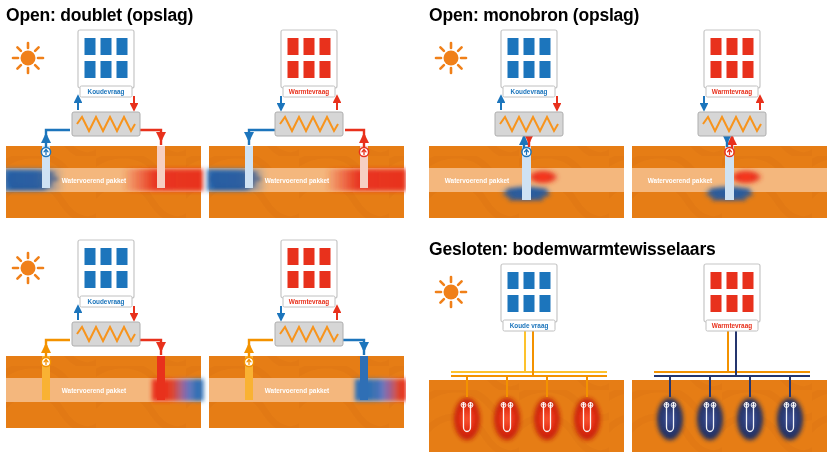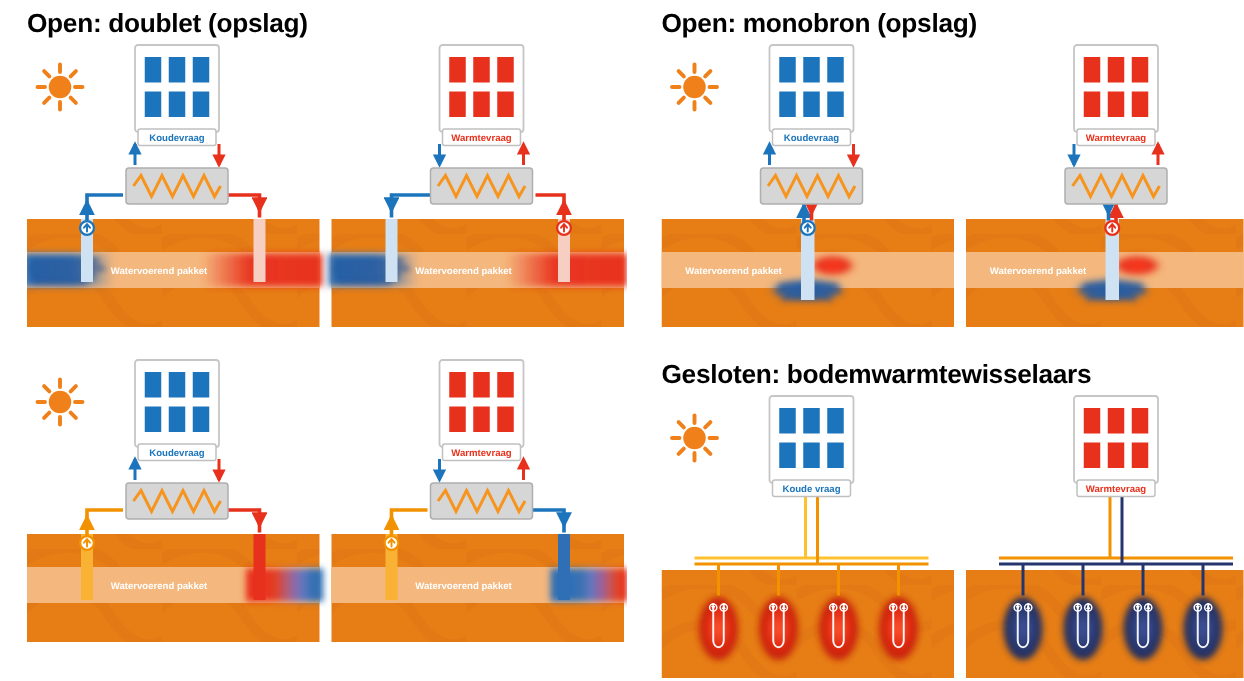--- a/index.html
+++ b/index.html
@@ -1,17 +1,17 @@
 <!DOCTYPE html>
 <html style="--ground: #e67d15; --ground-dark: #d97110; --aquifer: #f4b77d; --cold: #1c75bc; --cold-deep: #1b4a8f; --warm: #e8311c; --zigzag: #f7941d; --pipe-orange: #f39200; --pipe-yellow: #fdc22d; --dark-loop: #24356e; --sun: #f08019; --snowflake: #7ab3dd;"><head>
 <meta charset="utf-8">
 <style>
   html,body{margin:0;padding:0;background:#fff;}
   body{width:829px;height:454px;font-family:"Liberation Sans",sans-serif;overflow:hidden;}
-  .grid{display:grid;grid-template-columns:402px 402px;column-gap:21px;row-gap:18px;padding:4px 0 0 18px;}
+  .grid{display:grid;grid-template-columns:402px 402px;column-gap:21px;row-gap:18px;padding:4px 0 0 6px;}
   h2.qtitle{margin:0 0 2px 0;font-size:17.5px;line-height:22px;height:22px;color:#000;font-weight:bold;letter-spacing:-0.2px;}
   svg{display:block;}
 
   
   .bld-frame{fill:#fff;stroke:#c6c6c6;stroke-width:1.2;}
   .win rect{fill:currentColor;}
   .bld-cold{color:var(--cold);}
   .bld-warm{color:var(--warm);}
   .hx-box{fill:#d6d6d6;stroke:#aeaeae;stroke-width:1;}
   .hx-zig{fill:none;stroke:var(--zigzag);stroke-width:2;}

